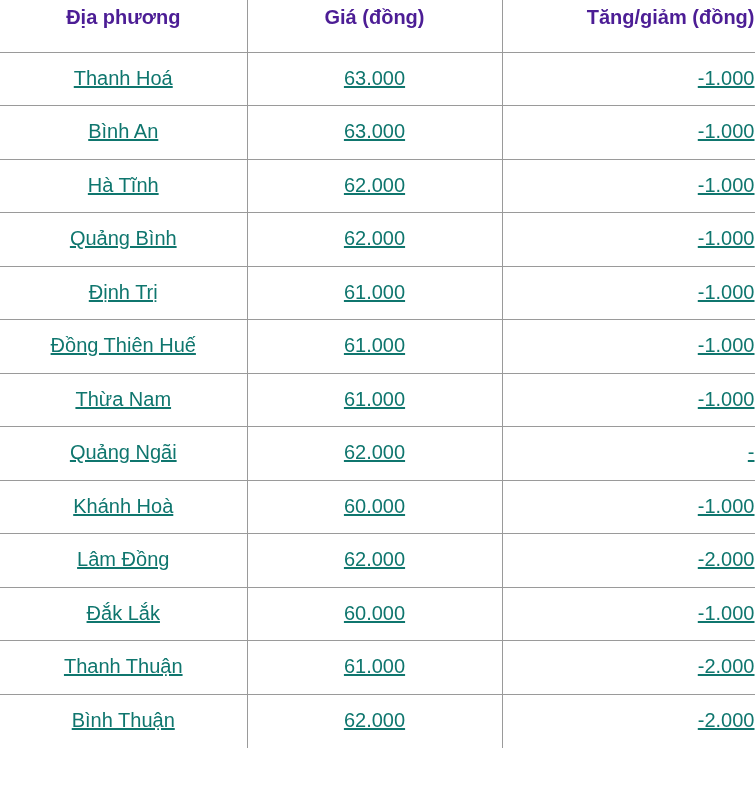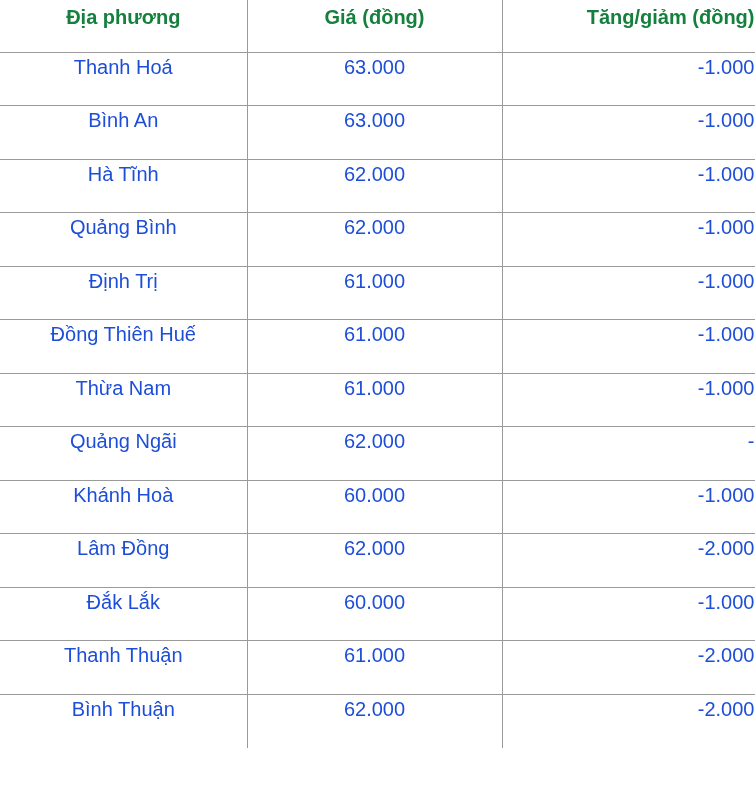--- a/index.html
+++ b/index.html
@@ -2,22 +2,22 @@
 <html><head>
 <meta charset="utf-8">
 <style>
   html, body { margin: 0; padding: 0; background: #ffffff; }
   body { width: 755px; height: 801px; overflow: hidden; font-family: "Liberation Sans", "DejaVu Sans", sans-serif; color: #222222; }
   table.price-table { border-collapse: collapse; width: 755px; table-layout: fixed; }
   table.price-table col.c1 { width: 247px; }
   table.price-table col.c2 { width: 255px; }
   table.price-table col.c3 { width: 253px; }
   th, td { text-align: center; vertical-align: top; font-size: 20px; border-bottom: 1.5px solid #9a9a9a; padding: 0; }
-  th { font-weight: bold; height: 52px; padding-top: 6px; box-sizing: border-box; color: #15803d; }
-  td { height: 53.5px; padding-top: 3px; box-sizing: border-box; color: #1d4ed8; }
+  th { font-weight: bold; height: 52px; padding-top: 6px; box-sizing: border-box; color: #4c1d95; }
+  td { height: 53.5px; padding-top: 14px; box-sizing: border-box; color: #0f766e; text-decoration: underline; }
   th + th, td + td { border-left: 1.5px solid #9a9a9a; }
   th:last-child, td:last-child { border-right: 1.5px solid #9a9a9a; text-align: right; }
   tr:last-child td { border-bottom: none; }
 </style>
 </head>
 <body>
 
 <table class="price-table">
   <colgroup>
       <col class="c1">

